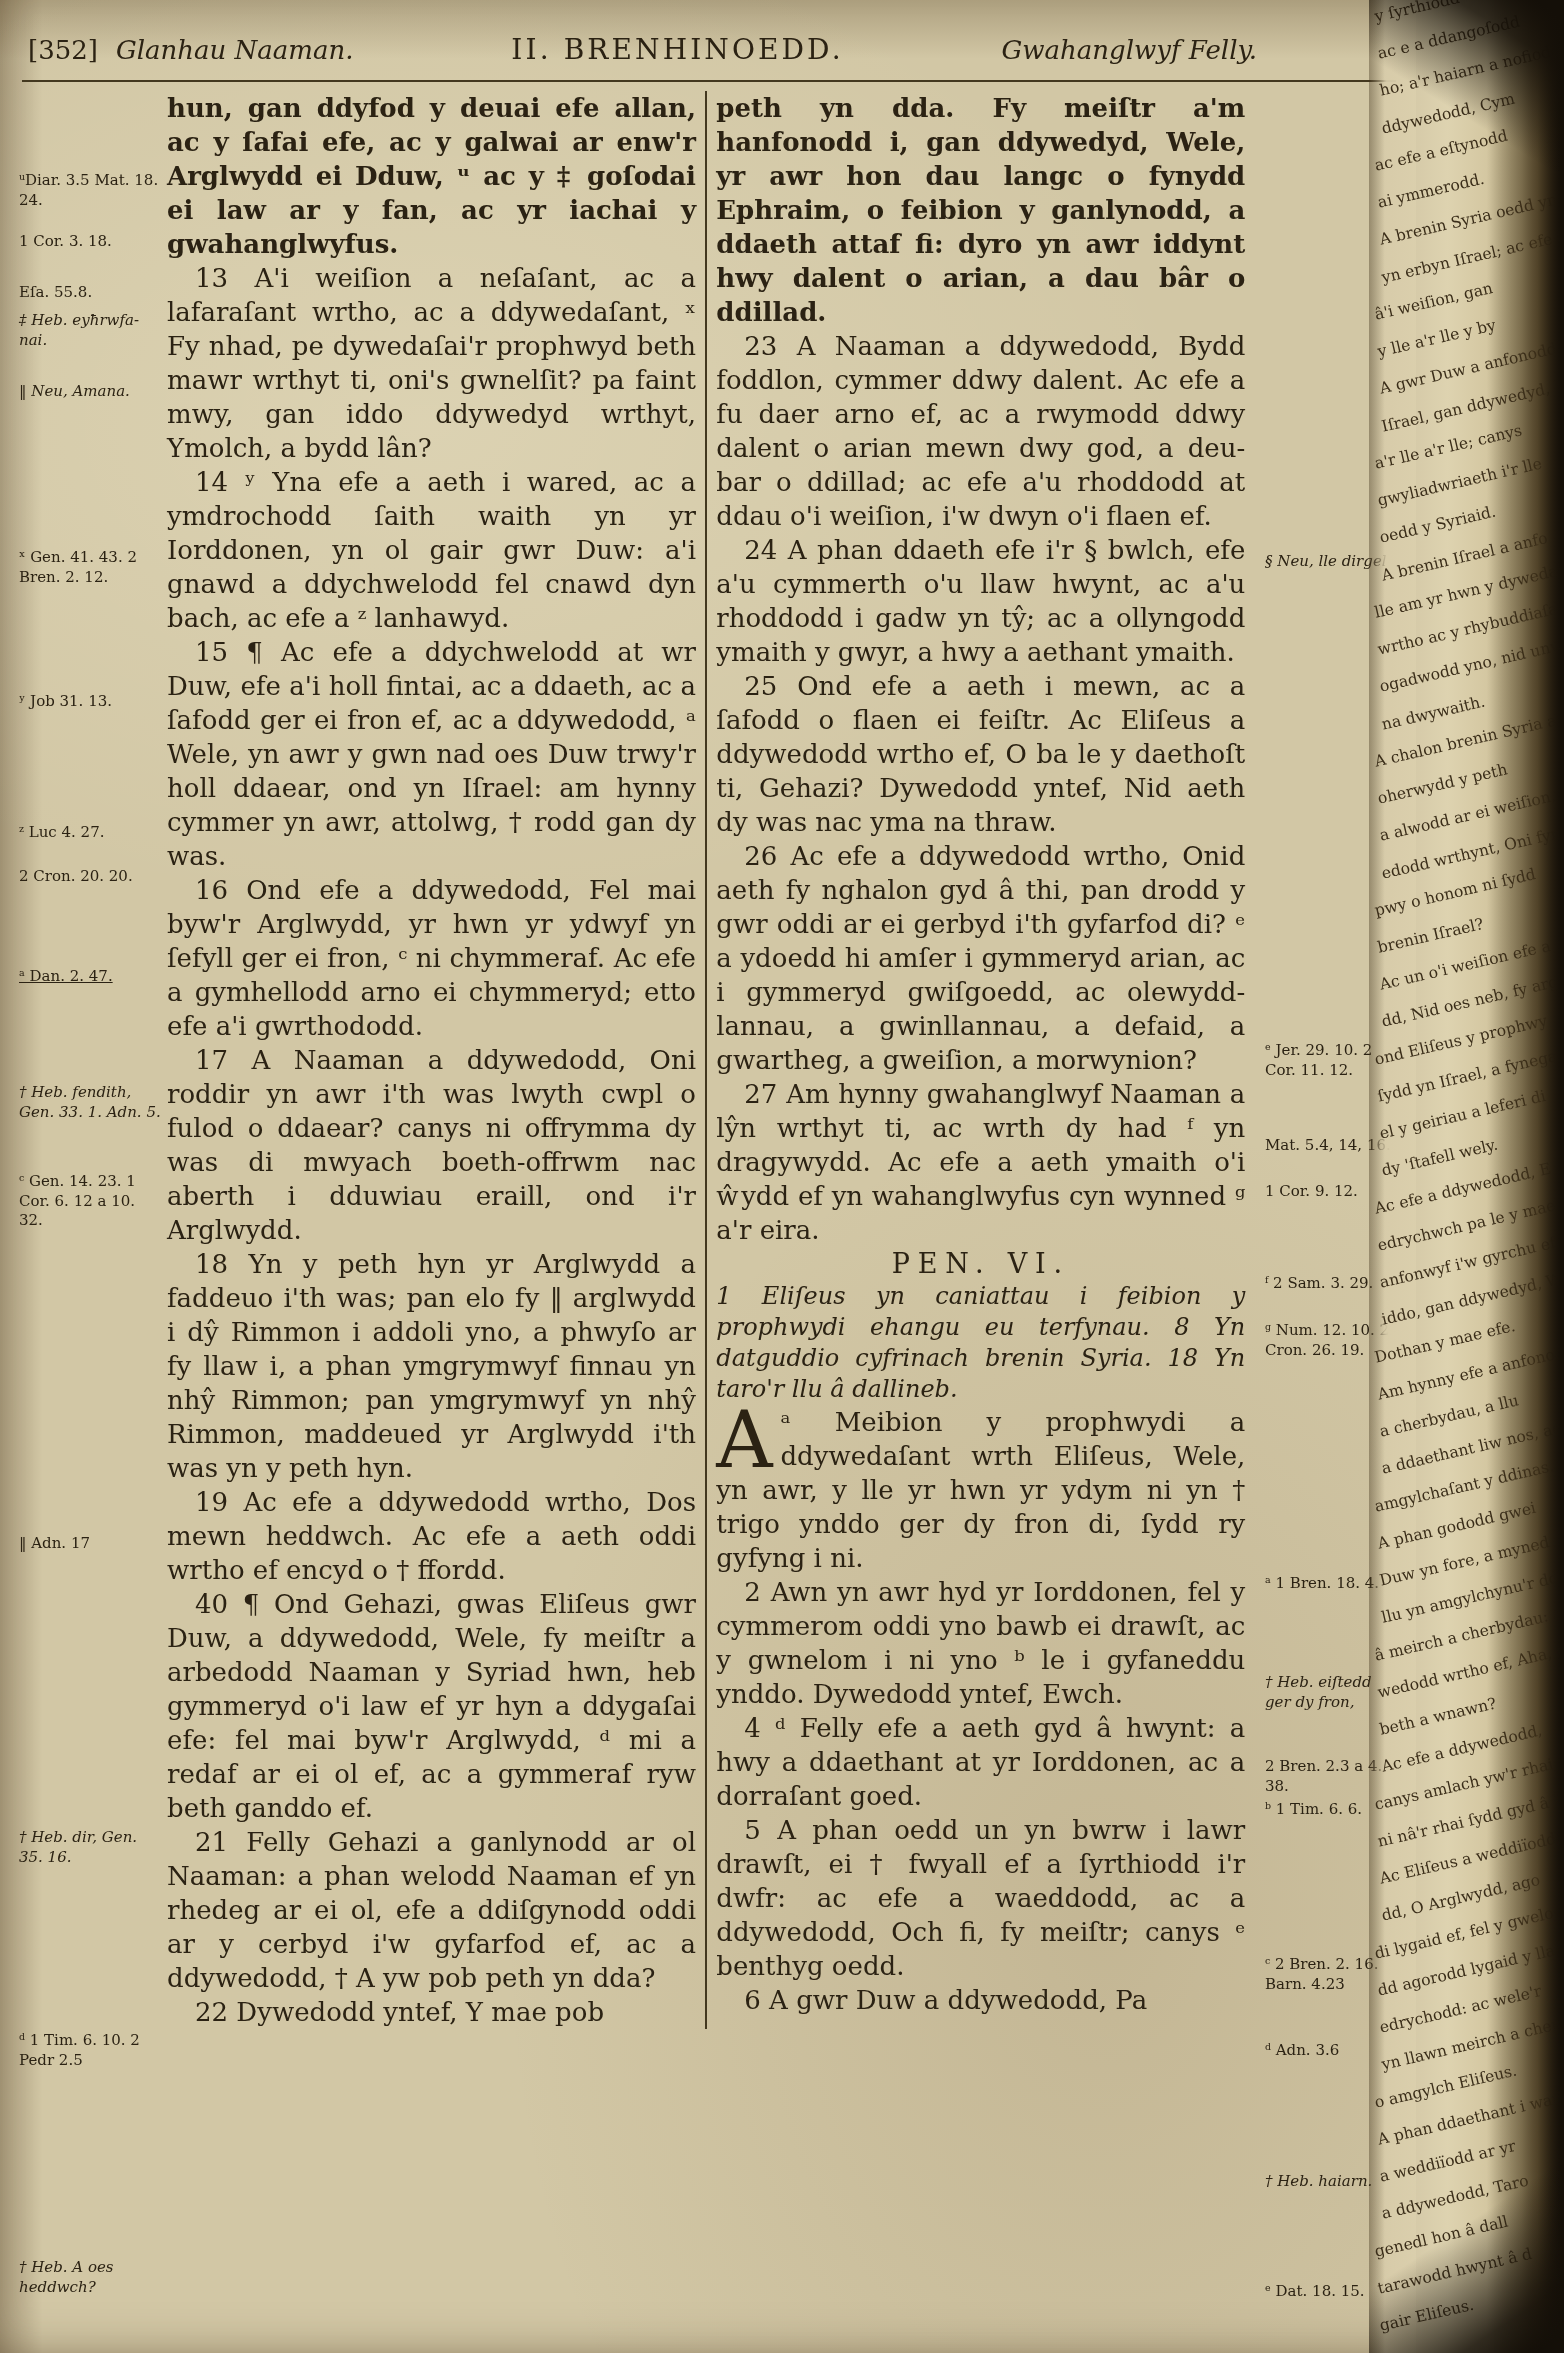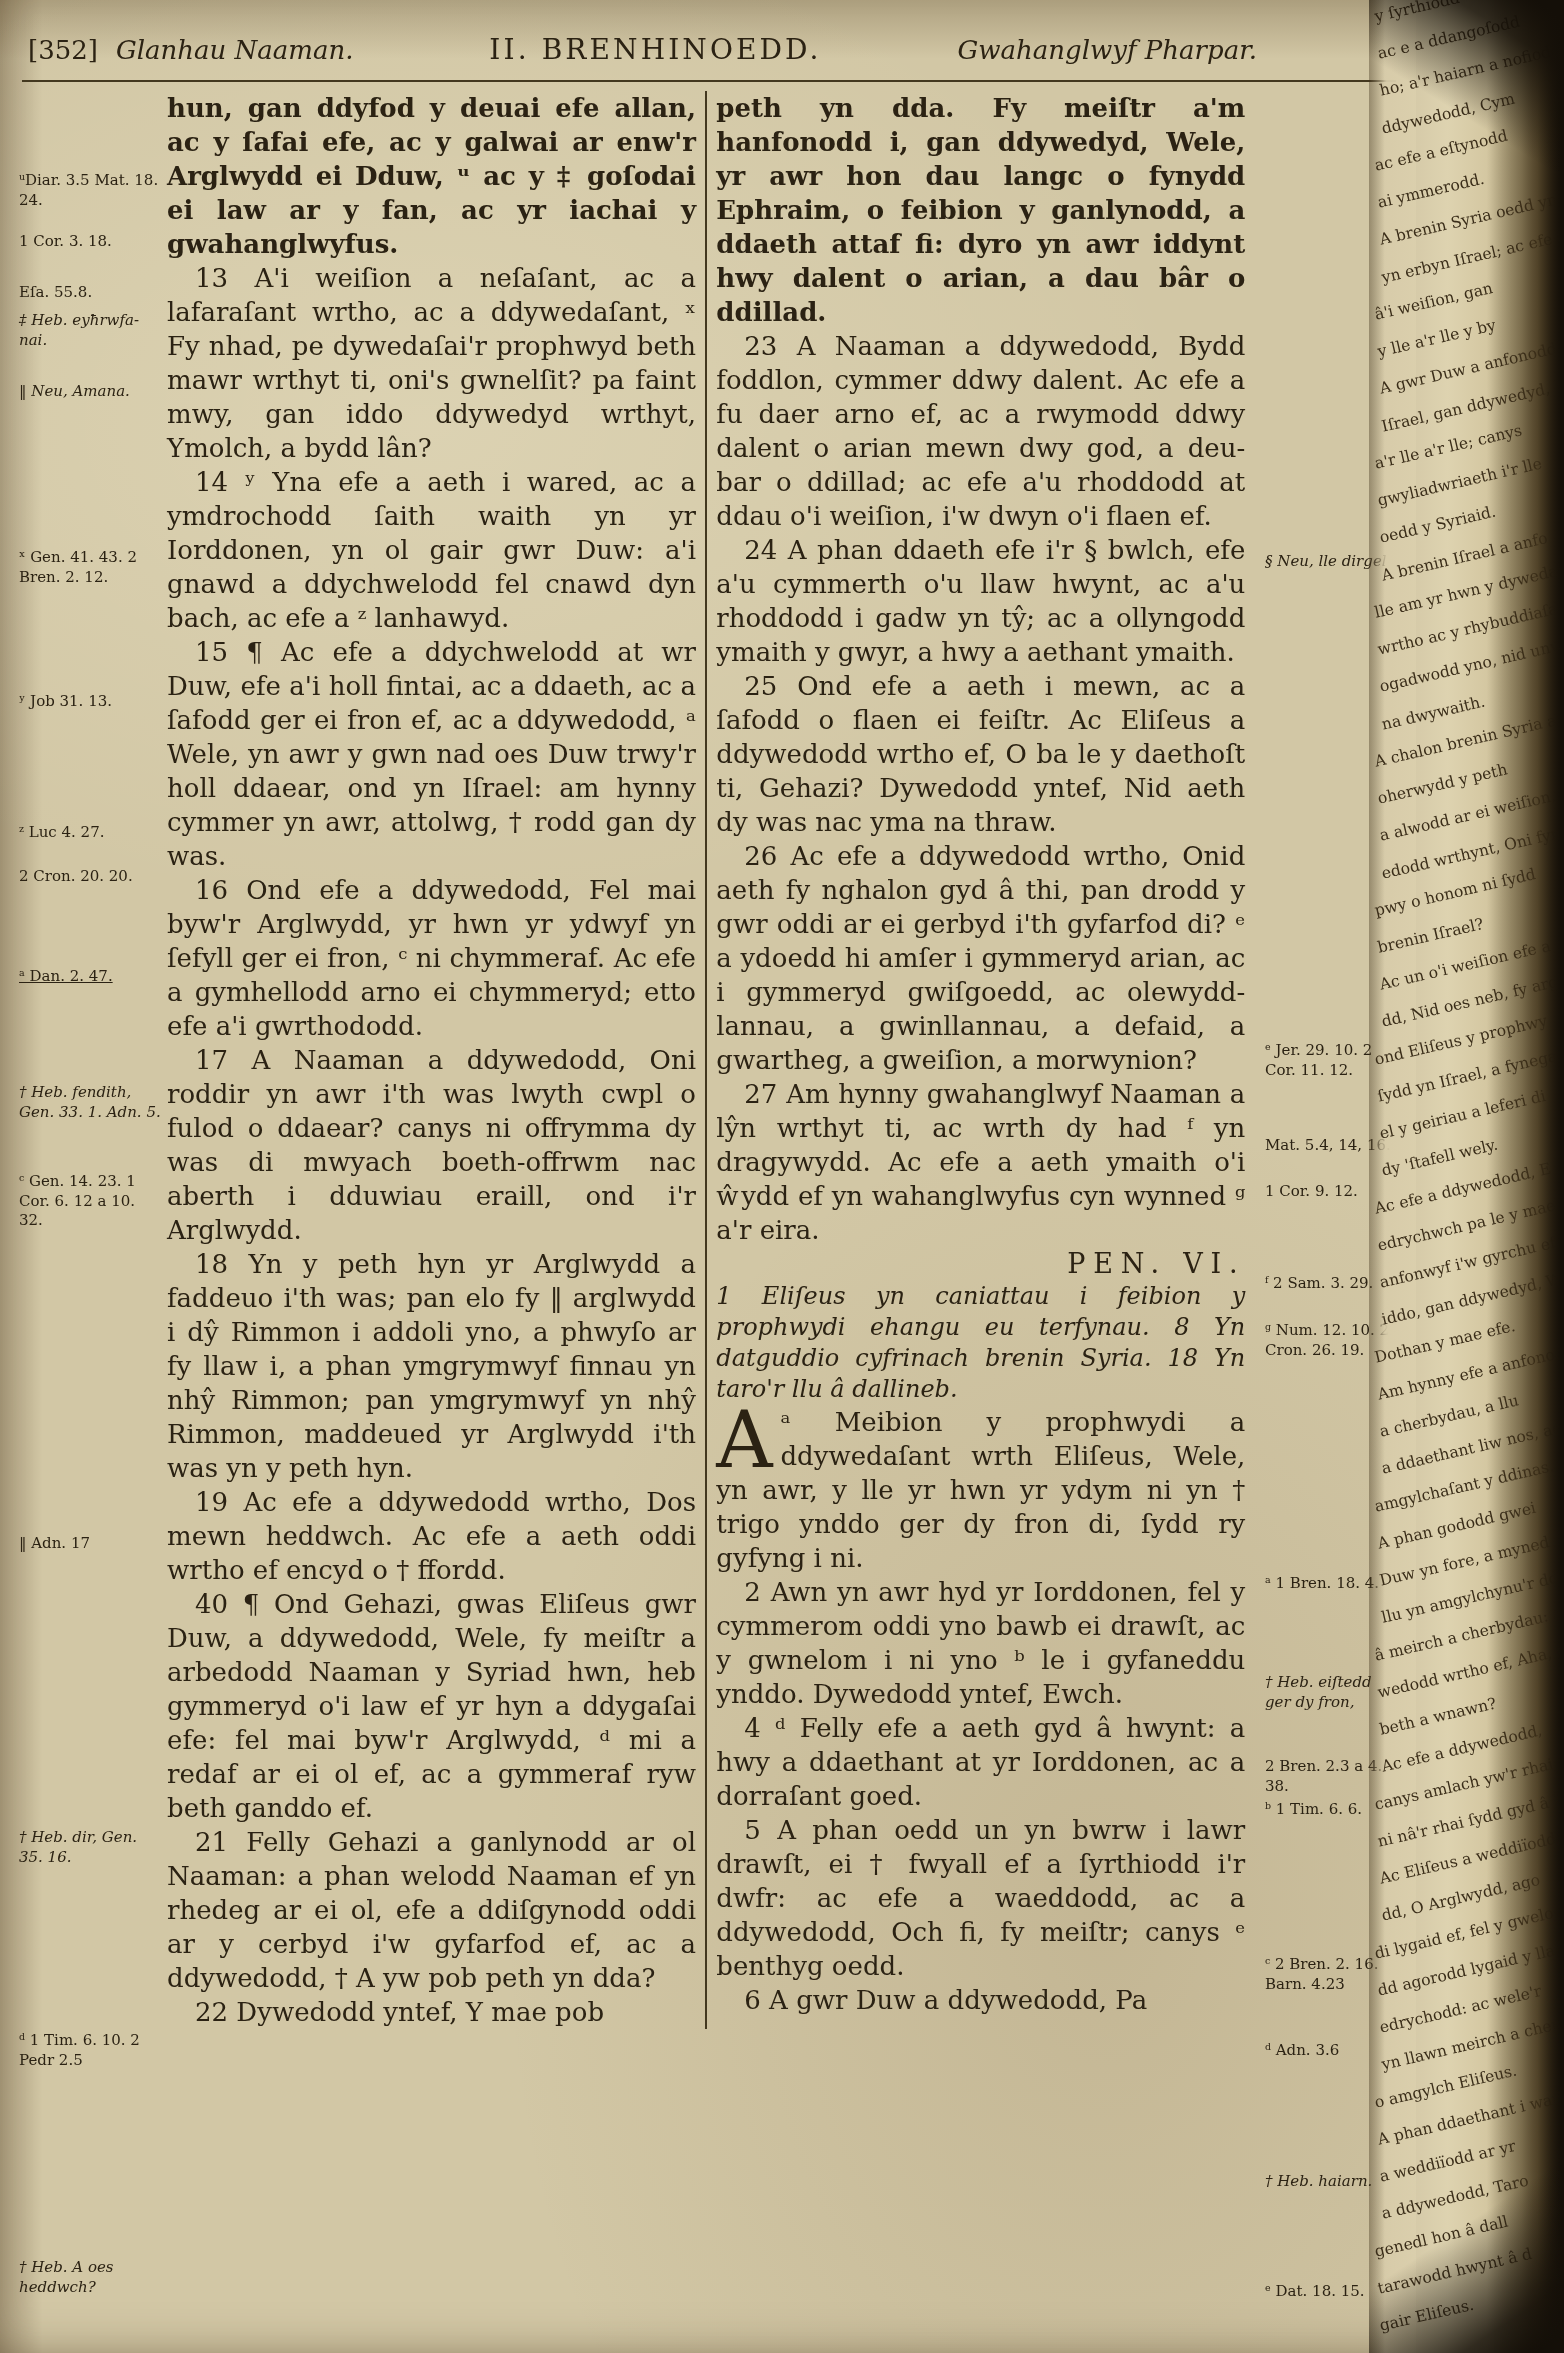--- a/index.html
+++ b/index.html
@@ -18,21 +18,21 @@
   .hdr-title{font-style:italic;}
   .hdr-center{font-size:28px;letter-spacing:3.1px;font-style:normal;}
   .head-rule{position:absolute;top:80px;left:22px;width:1374px;height:1.6px;background:#43381f;}
   .text-area{position:absolute;left:167px;top:91px;width:1092px;display:grid;grid-template-columns:529px 20.3px 529px;}
   .col{font-size:26px;line-height:34px;text-align:justify;}
   .col p{margin:0;}
   .verse{text-indent:28px;}
   .cont{text-indent:0;font-weight:bold;}
   .col-divider{position:relative;}
   .col-divider .line{position:absolute;left:9.4px;top:0;bottom:0;width:1.6px;background:#43381f;}
-  .chapter-head{text-align:right;text-indent:0;letter-spacing:7.8px;font-size:27px;margin:9.4px 0 3.1px;}
+  .chapter-head{text-align:center;text-indent:0;letter-spacing:7.8px;font-size:27px;margin:9.4px 0 3.1px;}
   .summary{font-style:italic;text-indent:0;font-size:24px;line-height:31px;margin:1.6px 0 6.3px;}
   .dropcap-para{text-indent:0;}
   .dropcap{float:left;font-size:78px;line-height:61px;padding:4.7px 7.8px 0 0;}
   .notes-layer{position:absolute;top:0;bottom:0;font-size:15px;line-height:19.6px;}
   .notes-left{left:19px;width:144px;}
   .notes-right{left:1265px;width:133px;}
   .mnote{position:absolute;left:0;width:100%;}
   .mnote.it{font-style:italic;}
   .curl{position:absolute;right:0;top:0;width:196px;height:2354px;overflow:hidden;
     background:linear-gradient(to right, rgba(216,204,170,0) 0%, rgba(216,204,170,0.95) 9%, #ded3b0 40%, #d3c6a0 62%, #b5a67d 78%, #6d5c3b 90%, #241b0e 97%, #140f08 100%);}
@@ -48,21 +48,21 @@
 <body>
 
 <div class="scene">
   <div class="page">
 
     <div class="page-header">
       <span>
         <span class="hdr-num">[352]</span><span class="hdr-title">Glanhau Naaman.</span>
       </span>
       <span class="hdr-center">II. BRENHINOEDD.</span>
-      <span class="hdr-title">Gwahanglwyf Pharpar.</span>
+      <span class="hdr-title">Gwahanglwyf Felly.</span>
     </div>
 
     <div class="head-rule"></div>
 
     <aside class="notes-layer notes-left" id="left-margin">
         <div class="mnote" style="top: 171px;">ᵘDiar. 3.5 Mat. 18. 24.</div>
         <div class="mnote" style="top: 232px;">1 Cor. 3. 18.</div>
         <div class="mnote" style="top: 283px;">Eſa. 55.8.</div>
         <div class="mnote it" style="top: 311px;">‡ Heb. eyħrwfa-nai.</div>
         <div class="mnote it" style="top: 382px;">‖ Neu, Amana.</div>

